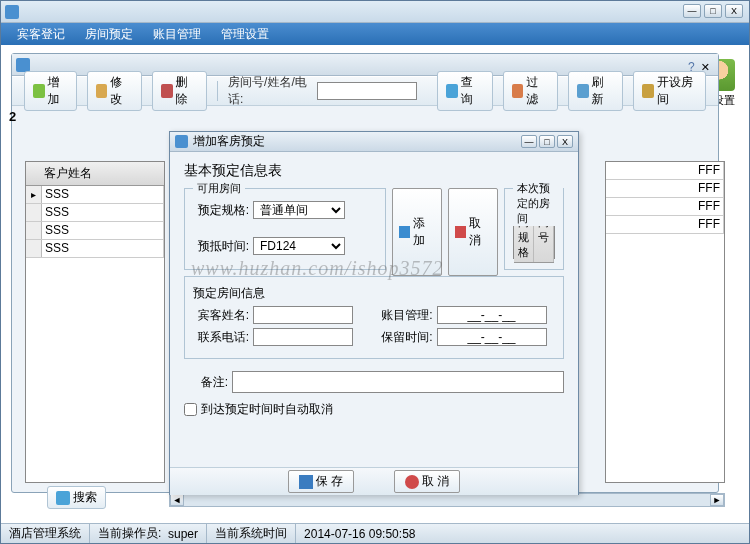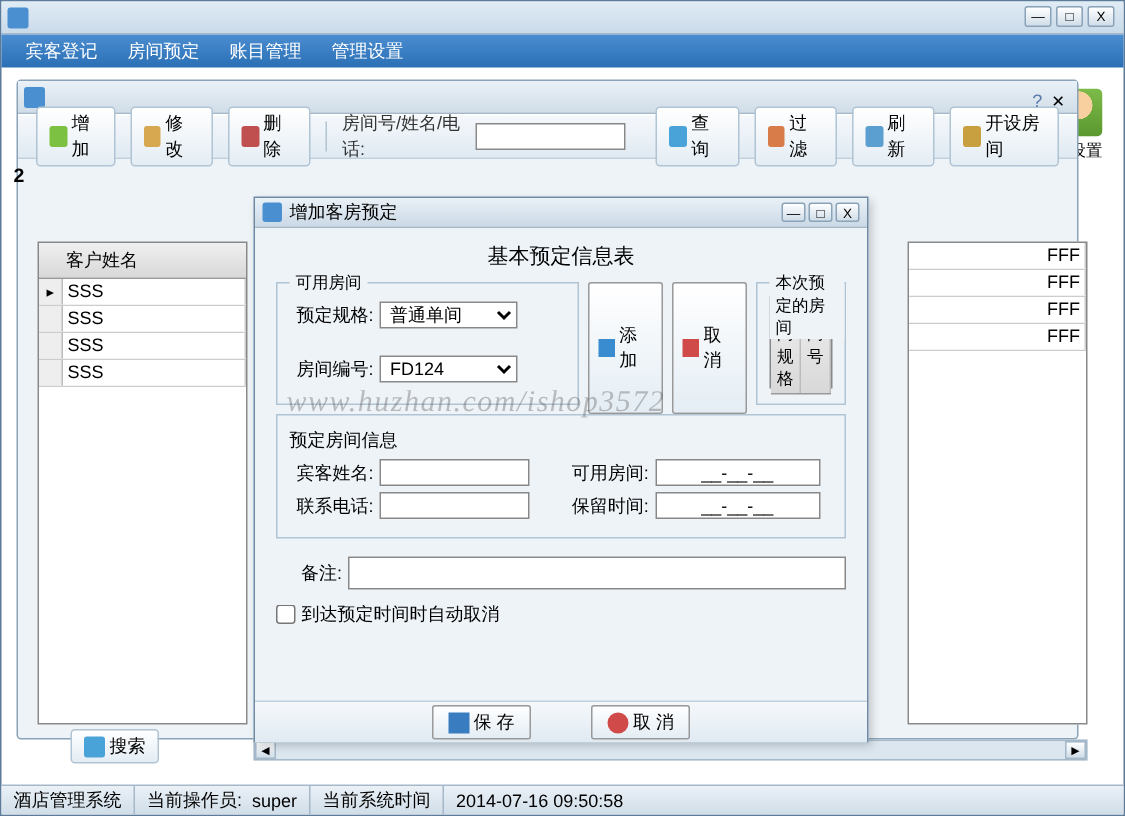--- a/index.html
+++ b/index.html
@@ -31,21 +31,21 @@
 .search-btn{position:absolute;left:46px;bottom:34px}
 .status-bar{position:absolute;left:0;right:0;bottom:0;height:20px;background:linear-gradient(#eaf1f7,#d0dde8);border-top:1px solid #a5b8c9;display:flex;align-items:flex-start;font-size:11px}
 .status-bar .seg{padding:0 8px;border-right:1px solid #a5b8c9;height:100%;display:flex;align-items:center}
 
 .dialog{position:absolute;left:168px;top:130px;width:410px;height:364px;background:#eef3f8;border:1px solid #6e8aa5;box-shadow:2px 2px 6px rgba(0,0,0,.2)}
 .dialog .dtitle{height:20px;background:linear-gradient(#eaf1f7,#cbd9e6);display:flex;align-items:center;padding:0 5px;border-bottom:1px solid #a5b8c9}
 .dialog .dtitle .icon{width:13px;height:13px;background:#4a90d0;border-radius:2px;margin-right:5px}
 .dialog .dcontrols{position:absolute;right:5px;top:3px;display:flex;gap:2px}
 .dialog .dcontrols .win-btn{width:16px;height:13px}
 .dlg-body{padding:8px 14px;position:relative;height:315px}
-.form-title{text-align:center;font-size:14px;font-weight:normal;margin:2px 0 8px}
+.form-title{font-size:14px;font-weight:normal;margin:2px 0 8px}
 .fieldset{border:1px solid #b0c4d4;padding:8px 8px 10px;margin-bottom:6px;position:relative}
 .fieldset .legend{position:absolute;top:-8px;left:8px;background:#eef3f8;padding:0 4px;font-size:11px}
 .frow{display:flex;align-items:center;margin:4px 0}
 .frow label{width:56px;text-align:right;margin-right:4px}
 .frow input[type=text],.frow select{height:18px;border:1px solid #888;background:#fff;padding:0 2px}
 select{width:92px}
 .room-cols{display:flex;gap:6px}
 .left-fs{width:212px}
 .right-fs{flex:1}
 .mid-btns{display:flex;flex-direction:row;gap:6px;justify-content:center}
@@ -197,21 +197,21 @@
     <div class="dlg-body">
       <div class="form-title">基本预定信息表</div>
       <div class="room-cols">
         <div class="fieldset left-fs">
           <span class="legend">可用房间</span>
           <div class="frow">
             <label>预定规格:</label>
             <select><option>普通单间</option></select>
           </div>
           <div class="frow" style="margin-top:18px">
-            <label>房间编号:</label>
+            <label>预抵时间:</label>
             <select><option>FD124</option></select>
           </div>
         </div>
         <div class="mid-btns">
           <span class="act-btn">
               <span class="sq" style="background:#3a8cd0"></span>
               <span>添加</span>
             </span>
           <span class="act-btn">
               <span class="sq" style="background:#d04a4a"></span>
@@ -237,21 +237,21 @@
                 <label>宾客姓名:</label>
                 <input type="text" style="width: 100px;">
               </div>
             <div class="frow">
                 <label>联系电话:</label>
                 <input type="text" style="width: 100px;">
               </div>
           </div>
           <div class="col">
             <div class="frow">
-                <label>可用房间:</label>
+                <label>账目管理:</label>
                 <input type="text" style="width: 110px; text-align: center;" value="__-__-__">
               </div>
             <div class="frow">
                 <label>保留时间:</label>
                 <input type="text" style="width: 110px; text-align: center;" value="__-__-__">
               </div>
           </div>
         </div>
       </div>
 

